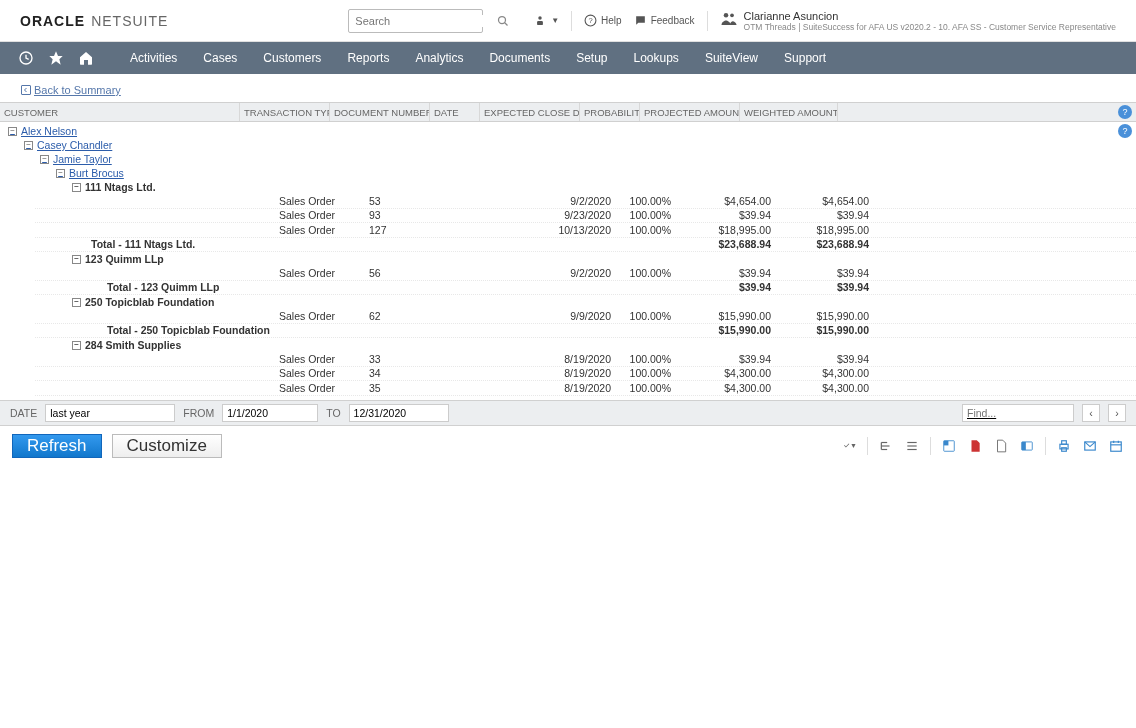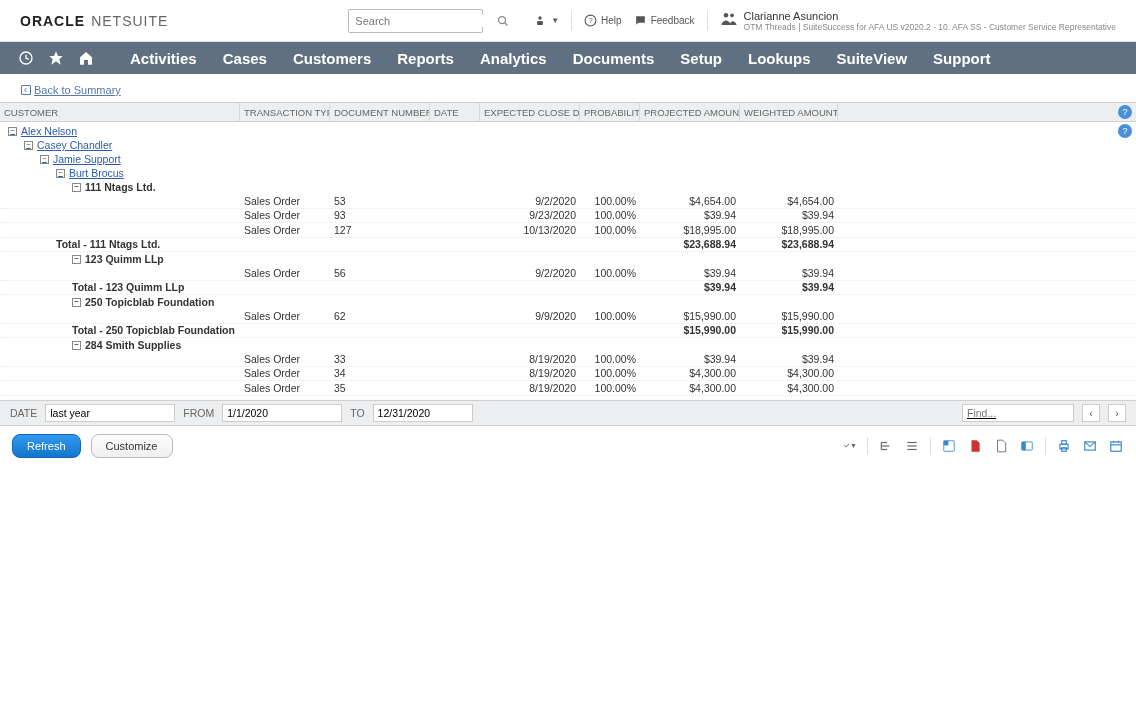--- a/index.html
+++ b/index.html
@@ -15,40 +15,40 @@
 .header-right { margin-left: auto; display: flex; align-items: center; gap: 12px; }
 .header-sep { width: 1px; height: 20px; background: #ddd; }
 .hdr-item { display: flex; align-items: center; gap: 4px; color: #555; font-size: 10px; cursor: pointer; }
 .user-block { display: flex; align-items: flex-start; gap: 6px; }
 .user-name { font-size: 11px; color: #333; }
 .user-sub { font-size: 8.5px; color: #888; }
 
 
 .nav-bar { background: #607081; height: 32px; display: flex; align-items: center; padding: 0 12px; gap: 2px; color: #fff; font-size: 12px; }
 .nav-icon { width: 28px; height: 28px; display: flex; align-items: center; justify-content: center; cursor: pointer; }
-.nav-item { padding: 0 12px; height: 32px; display: flex; align-items: center; cursor: pointer; font-weight: 700; font-size: 15px; }
+.nav-item { padding: 0 12px; height: 32px; display: flex; align-items: center; cursor: pointer; font-weight: 400; font-size: 12px; }
 
 
 .page-title-row { display: flex; align-items: baseline; gap: 14px; padding: 10px 20px 6px; }
 .page-title { font-size: 19px; font-weight: 700; color: #333; }
 .back-link { color: #5577aa; font-size: 11px; cursor: pointer; display: flex; align-items: center; gap: 2px; }
 .back-link span.txt { text-decoration: underline; }
 
 
 .col-headers { background: #eceef0; border-top: 1px solid #d0d0d0; border-bottom: 1px solid #d0d0d0; height: 20px; display: flex; align-items: center; font-size: 9.5px; color: #666; position: relative; }
 .col-headers .col { border-right: 1px solid #d8d8d8; height: 100%; display: flex; align-items: center; padding: 0 4px; overflow: hidden; white-space: nowrap; }
 .help-bubble { position: absolute; right: 4px; top: 2px; width: 14px; height: 14px; border-radius: 50%; background: #4a90d9; color: #fff; font-size: 9px; display: flex; align-items: center; justify-content: center; }
 
 
 .report-body { padding: 2px 0 4px; position: relative; }
 .report-body .scrollarea { max-height: 280px; overflow-y: auto; }
 .tree-row { display: flex; align-items: center; height: 14px; font-size: 10.5px; }
 .tree-row.link { color: #2b5caa; text-decoration: underline; cursor: pointer; }
 .tree-row .toggle { width: 9px; height: 9px; border: 1px solid #888; display: inline-flex; align-items: center; justify-content: center; font-size: 8px; line-height: 1; margin-right: 4px; color: #555; background: #fff; }
-.data-row { display: flex; align-items: center; height: 14.5px; font-size: 10.5px; color: #333; border-bottom: 1px dotted #e8e8e8; }
+.data-row { display: flex; align-items: center; height: 14.5px; font-size: 10.5px; color: #333; border-bottom: 1px dotted #e8e8e8; margin-left: 35px; }
 .data-row.total { font-weight: 700; }
 .data-row .cell { padding: 0 4px; overflow: hidden; white-space: nowrap; }
 .num { text-align: right; }
 .help-bubble2 { position: absolute; right: 4px; top: 2px; width: 14px; height: 14px; border-radius: 50%; background: #4a90d9; color: #fff; font-size: 9px; display: flex; align-items: center; justify-content: center; }
 
 
 .w-cust { width: 240px; }
 .w-ttype { width: 90px; }
 .w-docnum { width: 100px; }
 .w-date { width: 50px; }
@@ -59,21 +59,21 @@
 
 
 .filter-bar { background: #eceef0; border-top: 1px solid #d0d0d0; border-bottom: 1px solid #d0d0d0; height: 26px; display: flex; align-items: center; padding: 0 10px; gap: 8px; font-size: 10.5px; color: #555; }
 .filter-bar label { color: #666; }
 .filter-input { background: #fff; border: 1px solid #ccc; height: 18px; padding: 0 4px; font-size: 10.5px; }
 .filter-bar .spacer { flex: 1; }
 .paging-btn { width: 18px; height: 18px; border: 1px solid #ccc; background: #fff; display: flex; align-items: center; justify-content: center; cursor: pointer; }
 
 
 .action-bar { display: flex; align-items: center; padding: 8px 12px; gap: 10px; }
-.btn { height: 24px; padding: 0 14px; border-radius: 8px; font-size: 11px; cursor: pointer; border: 1px solid #bbb; background: linear-gradient(#fff,#eee); display: flex; align-items: center; }
+.btn { height: 24px; padding: 0 14px; border-radius: 0; font-size: 17px; cursor: pointer; border: 1px solid #bbb; background: linear-gradient(#fff,#eee); display: flex; align-items: center; }
 .btn.primary { background: linear-gradient(#3399ee,#1177cc); color: #fff; border: 1px solid #1166bb; }
 .action-bar .spacer { flex: 1; }
 .icon-row { display: flex; gap: 10px; align-items: center; }
 .ic { width: 16px; height: 16px; display: flex; align-items: center; justify-content: center; cursor: pointer; }
 .icon-sep { width: 1px; height: 18px; background: #ddd; }
 
 svg { display: block; }
 </style>
 </head>
 <body>
@@ -189,21 +189,21 @@
   <div class="tree-row link" style="padding-left:8px">
     <span class="toggle">−</span>
     <span>Alex Nelson</span>
   </div>
   <div class="tree-row link" style="padding-left:24px">
     <span class="toggle">−</span>
     <span>Casey Chandler</span>
   </div>
   <div class="tree-row link" style="padding-left:40px">
     <span class="toggle">−</span>
-    <span>Jamie Support</span>
+    <span>Jamie Taylor</span>
   </div>
   <div class="tree-row link" style="padding-left:56px">
     <span class="toggle">−</span>
     <span>Burt Brocus</span>
   </div>
 
   <div class="tree-row" style="padding-left:72px;font-weight:700">
     <span class="toggle">−</span>
     <span>111 Ntags Ltd.</span>
   </div>
@@ -341,21 +341,21 @@
         </div>
       </div>
 
   </div>
 </div>
 
 <div class="filter-bar">
   <label>DATE</label>
   <input class="filter-input" style="width: 130px;" value="last year">
   <label>FROM</label>
-  <input class="filter-input" style="width: 120px;" value="1/1/2020">
+  <input class="filter-input" style="width: 96px;" value="1/1/2020">
   <label>TO</label>
   <input class="filter-input" style="width: 100px;" value="12/31/2020">
   <div class="spacer"></div>
   <input class="filter-input" style="width: 112px; text-decoration: underline;" placeholder="Find...">
   <div class="paging-btn">‹</div>
   <div class="paging-btn">›</div>
 </div>
 
 <div class="action-bar">
   <div class="btn primary">Refresh</div>

